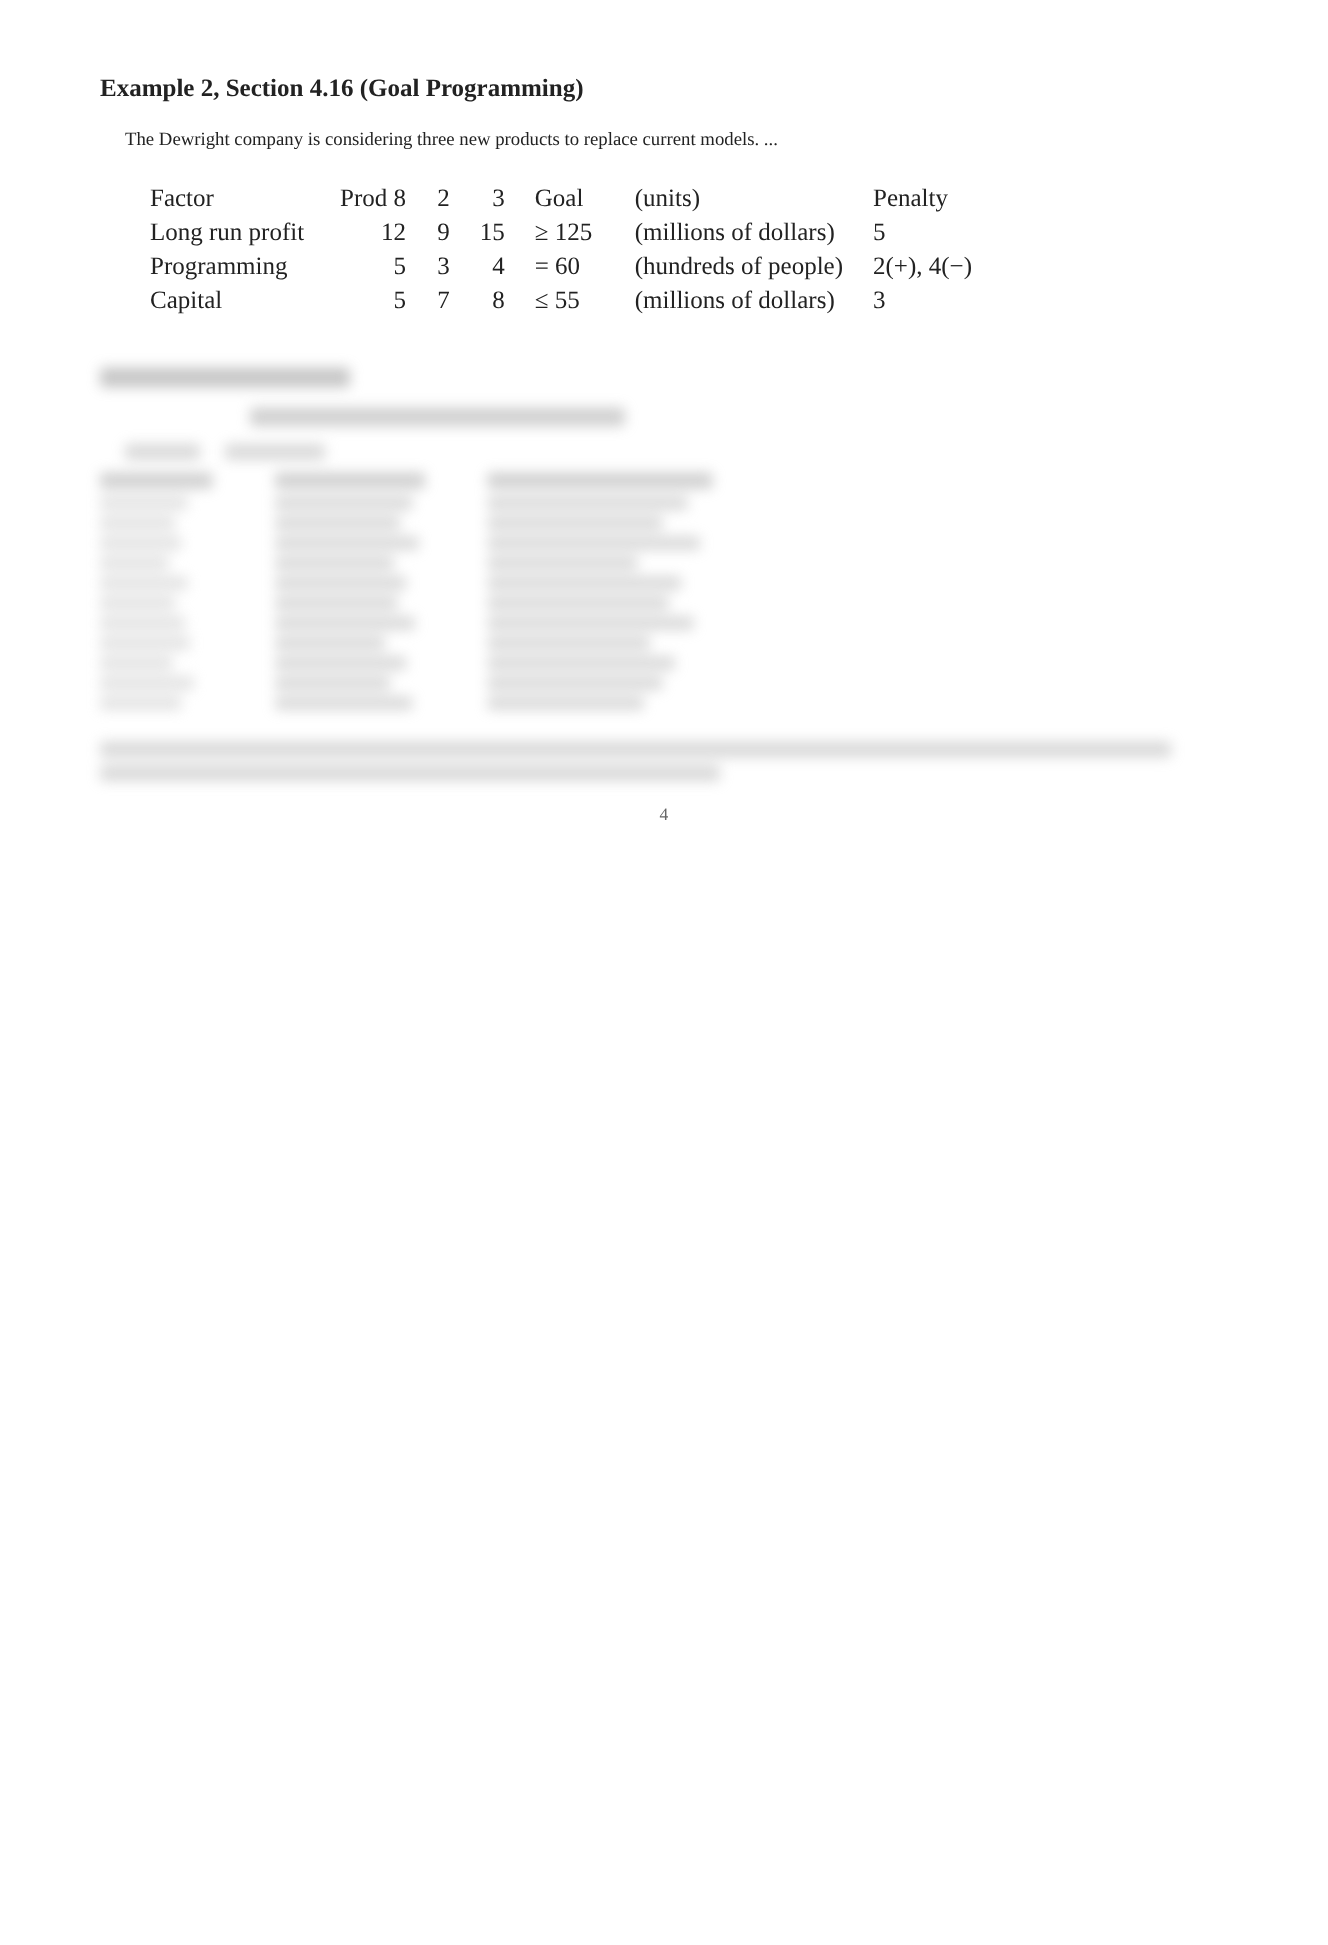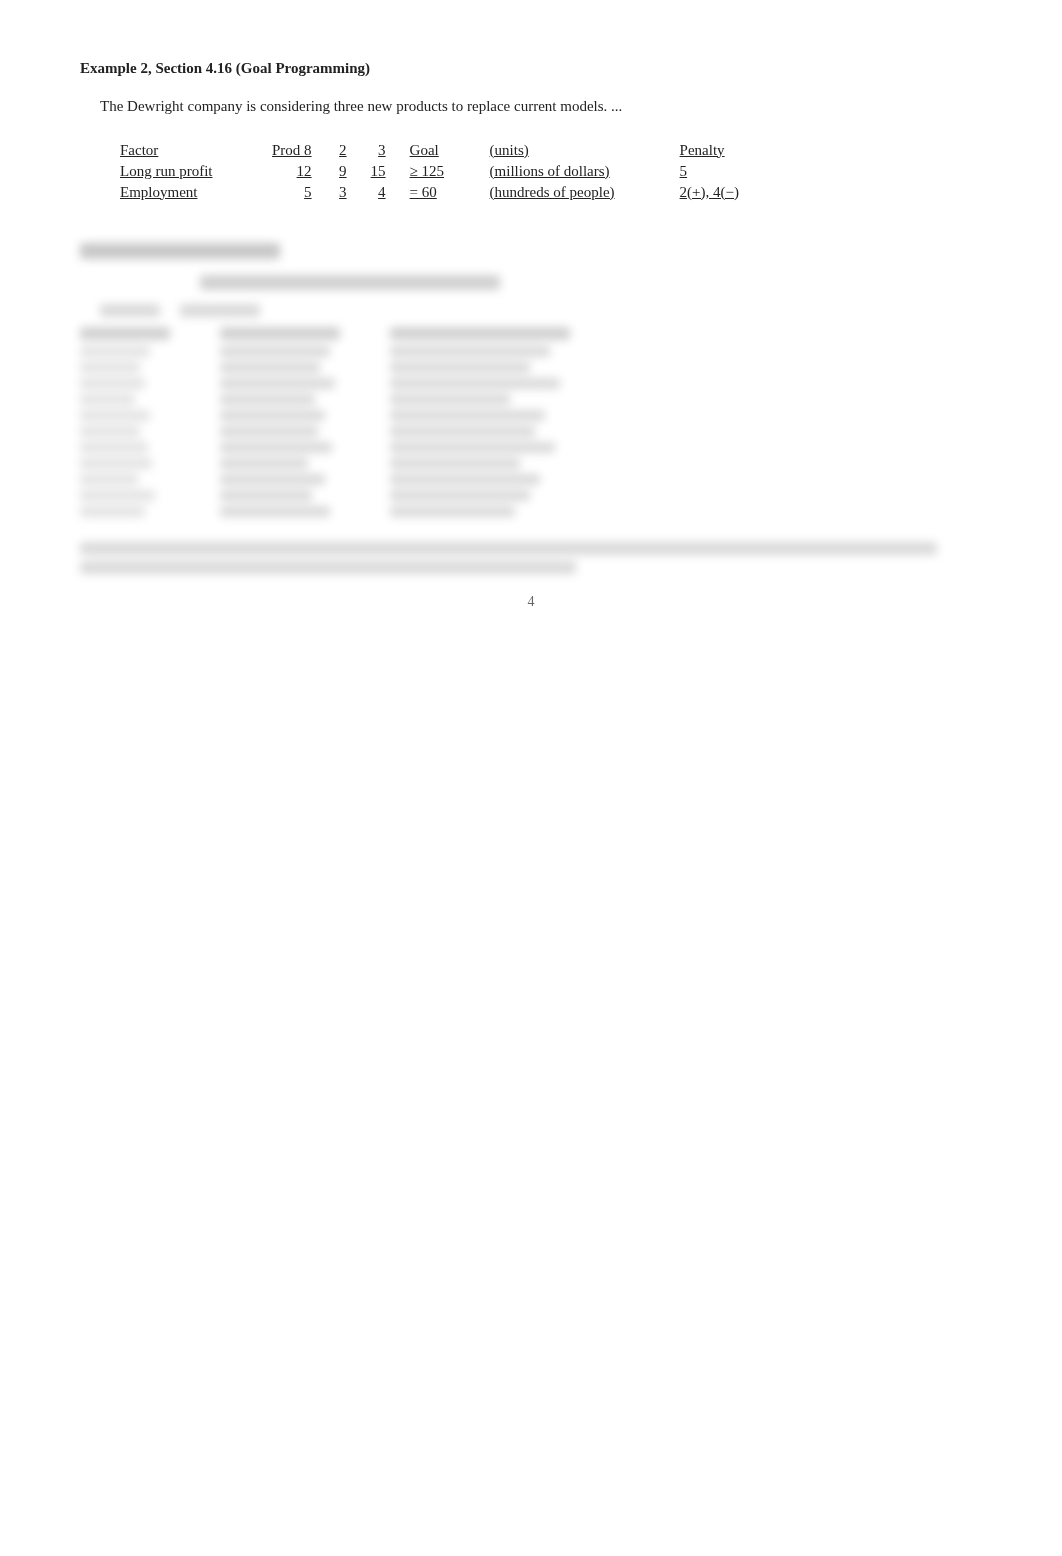--- a/index.html
+++ b/index.html
@@ -13,40 +13,39 @@
       min-height: 1556px;
       background: #ffffff;
       font-family: 'Times New Roman', Times, serif;
       font-size: 16px;
       color: #222;
       padding: 60px 80px;
     }
 
     .page-title {
       font-weight: bold;
-      font-size: 15px;
+      font-size: 20px;
       margin-bottom: 18px;
     }
 
     .intro-text {
       font-size: 15px;
       margin-bottom: 22px;
       line-height: 1.5;
       margin-left: 20px;
     }
 
     .table-wrapper {
       margin-left: 40px;
       margin-bottom: 40px;
     }
 
     table {
       border-collapse: collapse;
-      font-size: 15px;
-      text-decoration: underline;
+      font-size: 20px;
     }
 
     table td {
       padding: 2px 12px;
       white-space: nowrap;
     }
 
     table td:first-child {
       padding-left: 0;
     }
@@ -130,27 +129,36 @@
       <tr>
         <td class="col-factor">Long run profit</td>
         <td class="col-prod1">12</td>
         <td class="col-prod2">9</td>
         <td class="col-prod3">15</td>
         <td class="col-goal">≥ 125</td>
         <td class="col-units">(millions of dollars)</td>
         <td class="col-penalty">5</td>
       </tr>
       <tr>
-        <td class="col-factor">Employment</td>
+        <td class="col-factor">Programming</td>
         <td class="col-prod1">5</td>
         <td class="col-prod2">3</td>
         <td class="col-prod3">4</td>
         <td class="col-goal">= 60</td>
         <td class="col-units">(hundreds of people)</td>
         <td class="col-penalty">2(+), 4(−)</td>
+      </tr>
+      <tr>
+        <td class="col-factor">Capital</td>
+        <td class="col-prod1">5</td>
+        <td class="col-prod2">7</td>
+        <td class="col-prod3">8</td>
+        <td class="col-goal">≤ 55</td>
+        <td class="col-units">(millions of dollars)</td>
+        <td class="col-penalty">3</td>
       </tr>
     </tbody>
   </table>
 </div>
 
 <div class="blurred-section">
 
   <div style="margin-bottom:16px;">
     <div class="blur-section-title"></div>
   </div>

